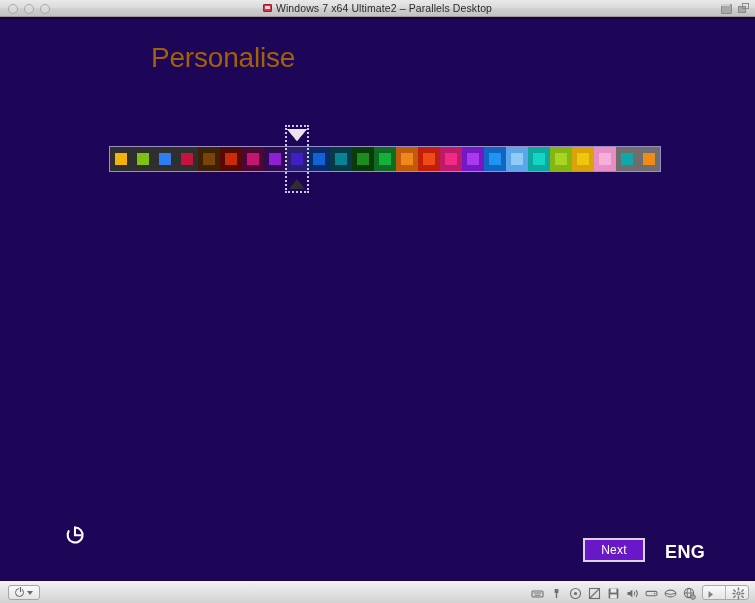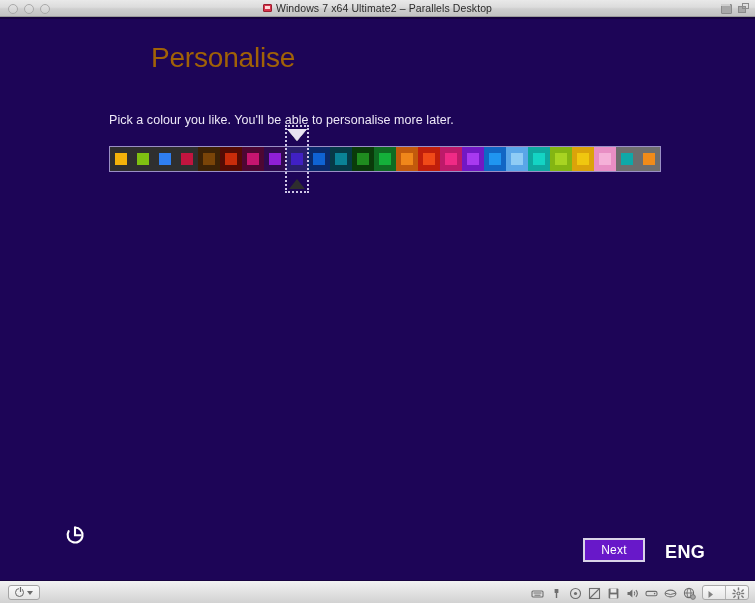--- a/index.html
+++ b/index.html
@@ -202,21 +202,20 @@
     <div class="tb-right">
       <span class="ic-win"></span>
       <span class="ic-full"></span>
     </div>
   </div>
 
   <div class="guest">
     <div class="guest-topedge"></div>
 
     <div class="oobe-title">Personalise</div>
-    <div class="oobe-sub">Pick a colour you like. You'll be able to personalise more later.</div>
 
     <div class="swatch-strip" id="swatch-strip">
         <div class="swatch" style="background: rgb(47, 47, 47);">
           <div class="chip" style="background: rgb(243, 177, 10);"></div>
         </div>
         <div class="swatch" style="background: rgb(47, 47, 47);">
           <div class="chip" style="background: rgb(127, 192, 17);"></div>
         </div>
         <div class="swatch" style="background: rgb(47, 47, 47);">
           <div class="chip" style="background: rgb(47, 126, 240);"></div>

